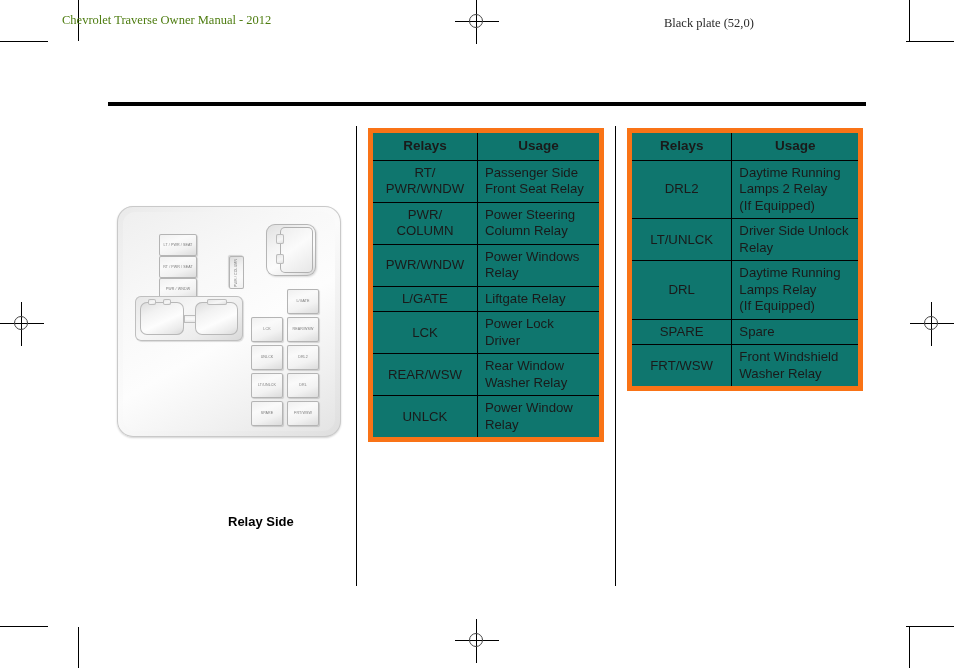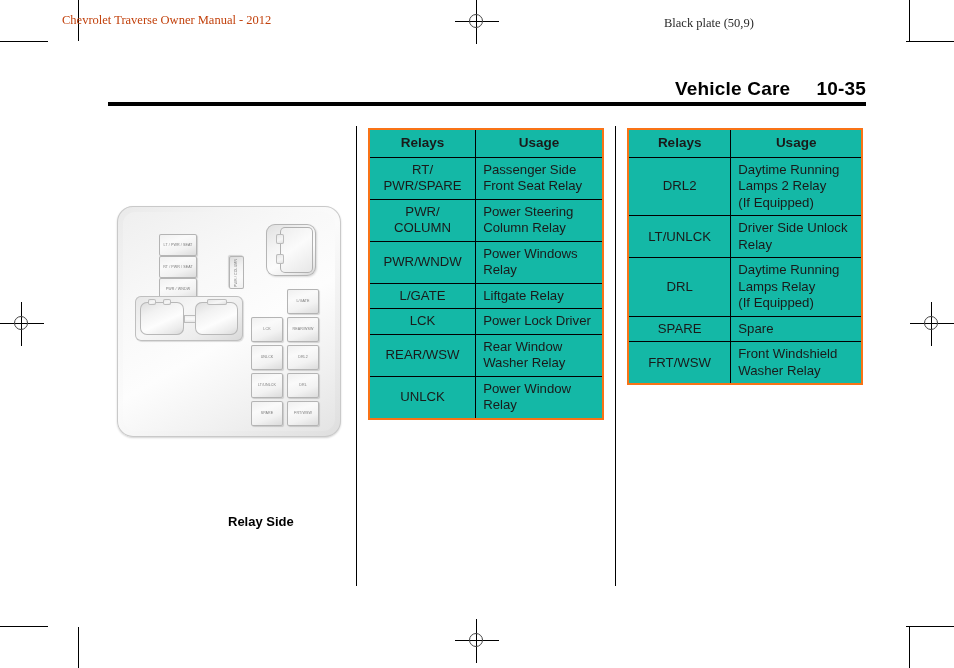--- a/index.html
+++ b/index.html
@@ -49,21 +49,21 @@
     background: #000;
   }
 
   
   .manual-title {
     position: absolute;
     left: 62px;
     top: 13px;
     font-family: "Liberation Serif", serif;
     font-size: 12.5px;
-    color: #c2410c;
+    color: #4d7c0f;
     white-space: nowrap;
   }
   .black-plate {
     position: absolute;
     left: 664px;
     top: 16px;
     font-family: "Liberation Serif", serif;
     font-size: 12.5px;
     color: #2a2a2a;
     white-space: nowrap;
@@ -195,22 +195,22 @@
     font-weight: bold;
     color: #000;
     white-space: nowrap;
     padding-left: 36px;
   }
 
   
   .relay-table {
     position: absolute;
     border-collapse: collapse;
-    border: 2px solid #f97316;
-    background: #14b8a6;
+    border: 5px solid #f97316;
+    background: #0f766e;
   }
   .relay-table th,
   .relay-table td {
     border: 1px solid #000;
     font-size: 13.2px;
     color: #1a1a1a;
     padding: 4px 7px;
     line-height: 1.25;
     vertical-align: middle;
   }
@@ -264,26 +264,23 @@
   <div class="rm-vline"></div>
   <div class="rm-circle"></div>
 </div>
 <div class="regmark" style="left:910px; top:302px;">
   <div class="rm-hline"></div>
   <div class="rm-vline"></div>
   <div class="rm-circle"></div>
 </div>
 
 <div class="manual-title">Chevrolet Traverse Owner Manual - 2012</div>
-<div class="black-plate">Black plate (50,9)</div>
+<div class="black-plate">Black plate (52,0)</div>
 
 <div class="page-header">
-  <div class="ph-text">
-    <span class="ph-chapter">Vehicle Care</span><span>10-35</span>
-  </div>
   <div class="ph-rule"></div>
 </div>
 
 <div class="col-divider" style="left:356px; top:126px; height:460px;"></div>
 <div class="col-divider" style="left:615px; top:126px; height:460px;"></div>
 
 <div class="fusebox-figure">
   <div class="fusebox-shell">
     <div class="fusebox-inner">
 
@@ -331,21 +328,21 @@
 <table class="relay-table" id="table-left">
   <thead>
     <tr>
       <th class="th-relay">Relays</th>
       <th class="th-usage">Usage</th>
     </tr>
   </thead>
   <tbody>
     <tr>
       <td class="col-relay">RT/
-PWR/SPARE</td>
+PWR/WNDW</td>
       <td class="col-usage">Passenger Side
 Front Seat Relay</td>
     </tr>
     <tr>
       <td class="col-relay">PWR/
 COLUMN</td>
       <td class="col-usage">Power Steering
 Column Relay</td>
     </tr>
     <tr>

